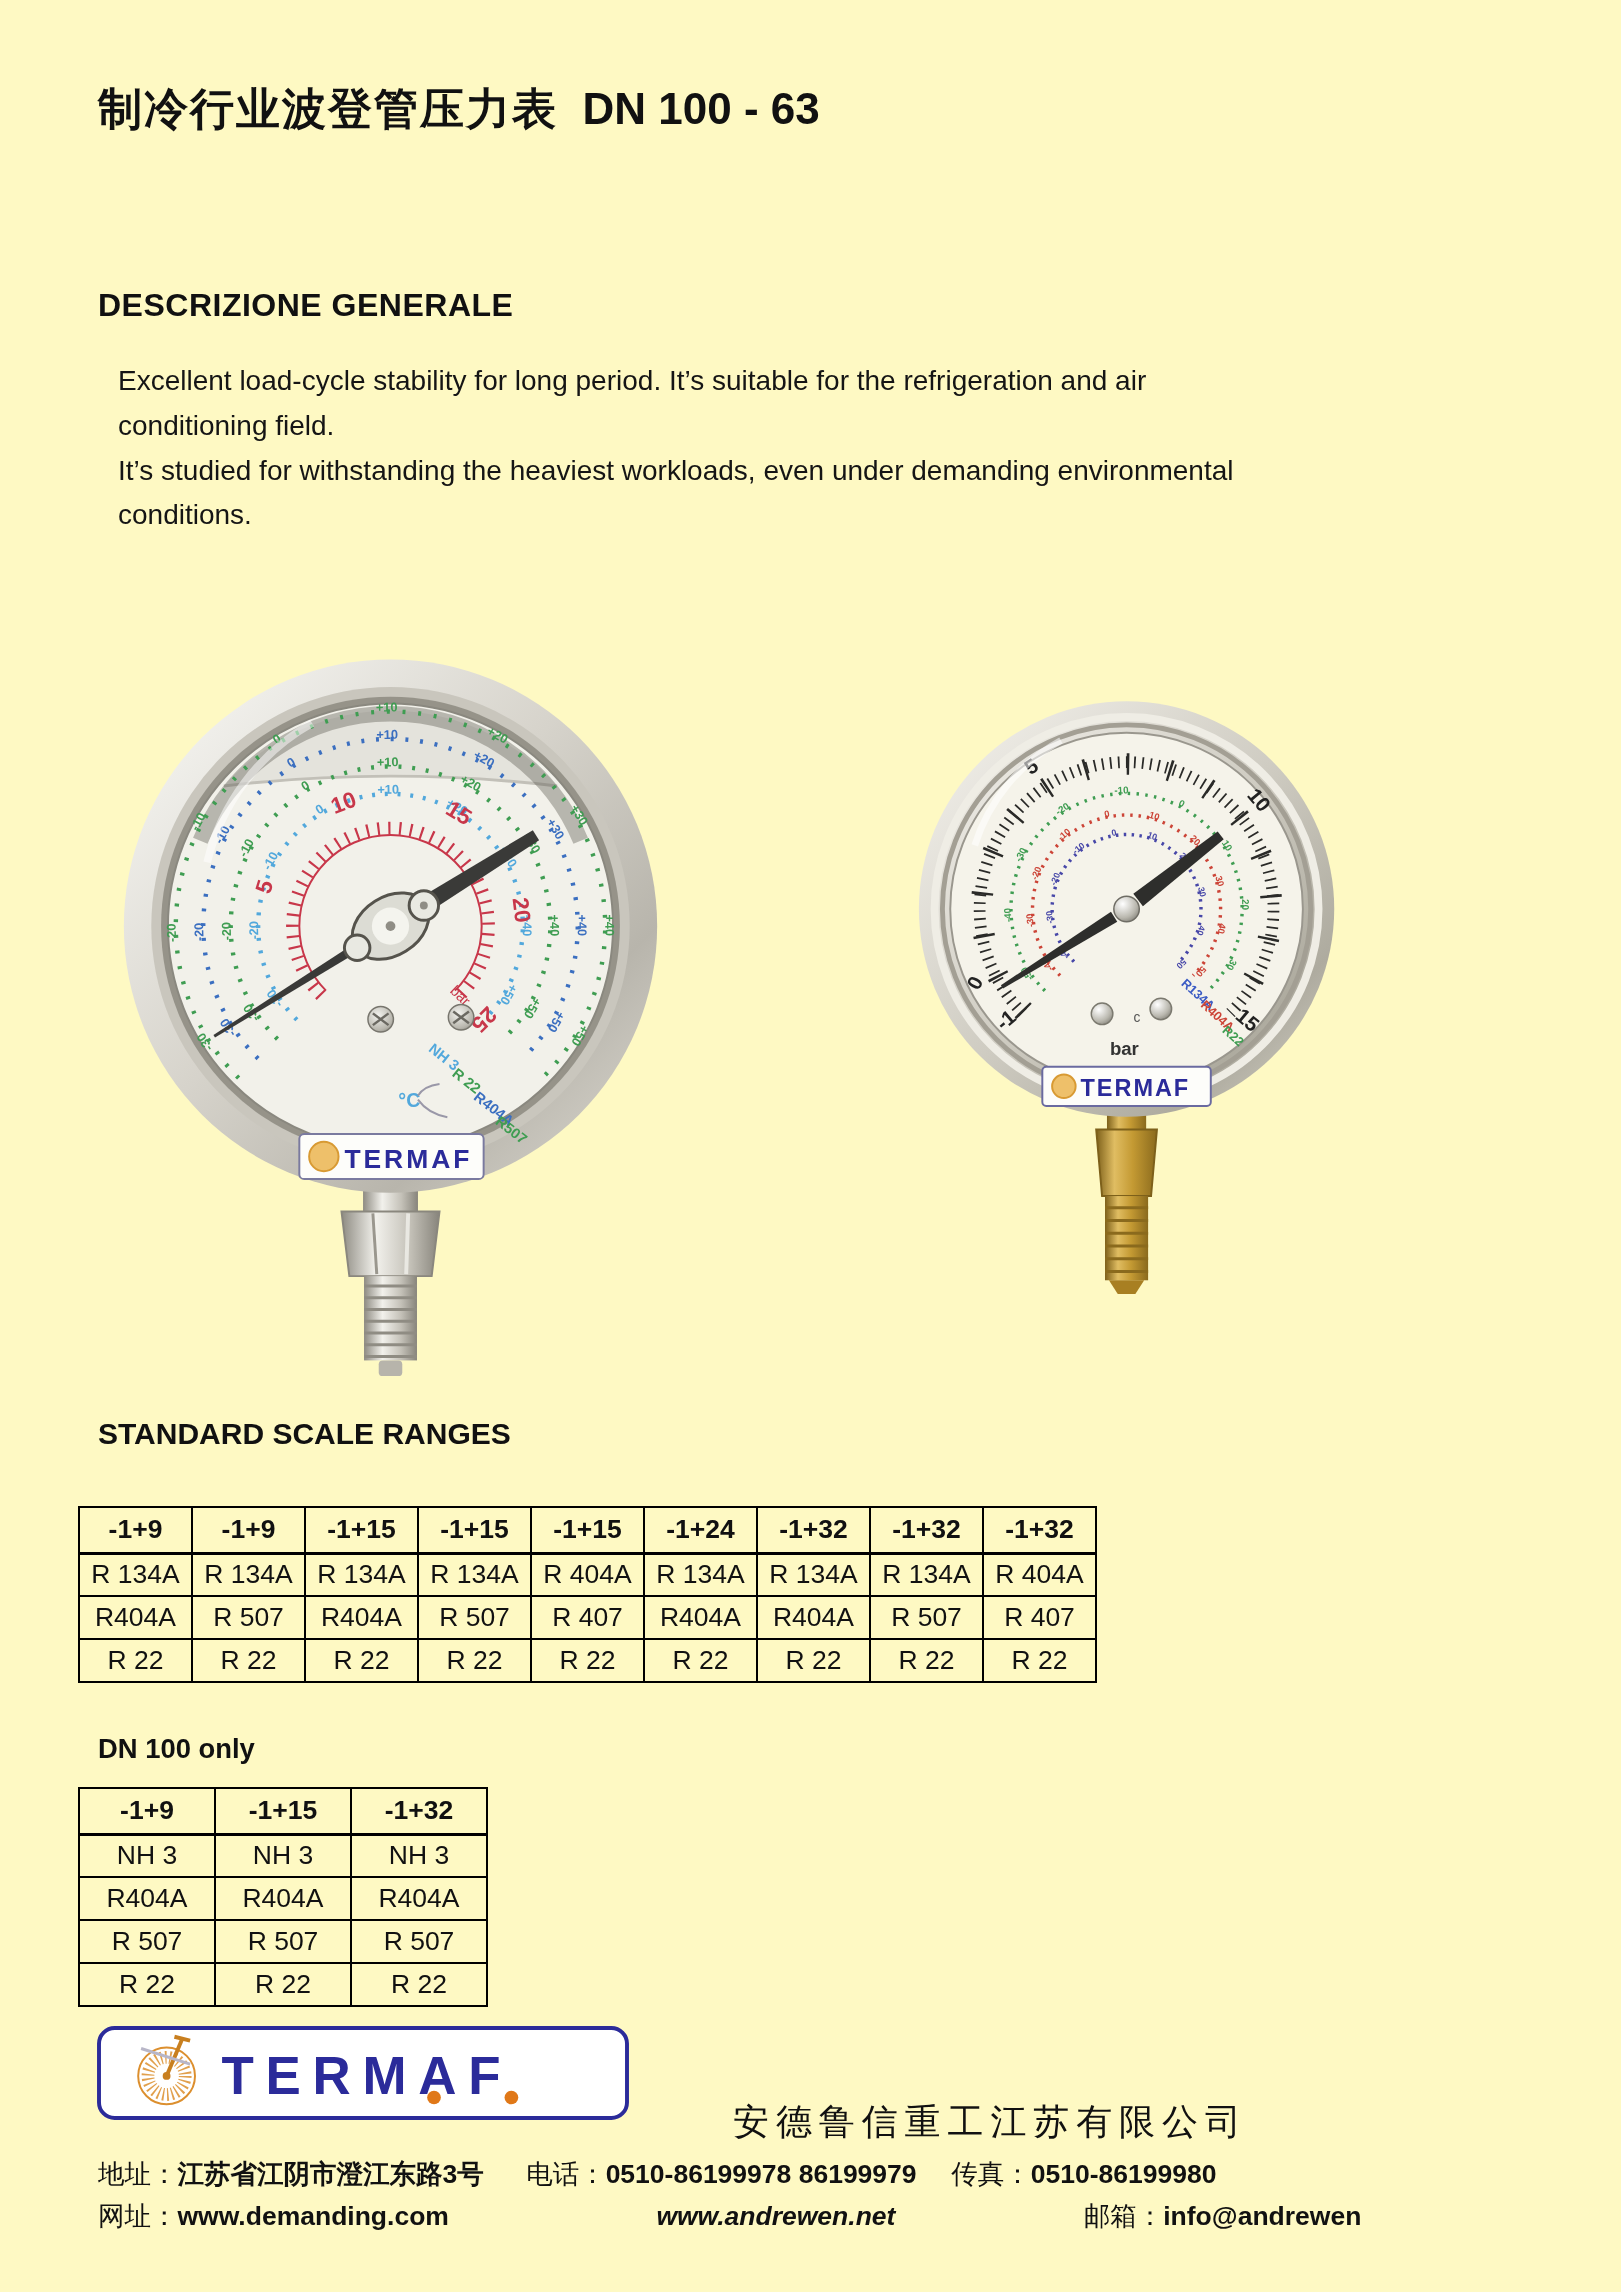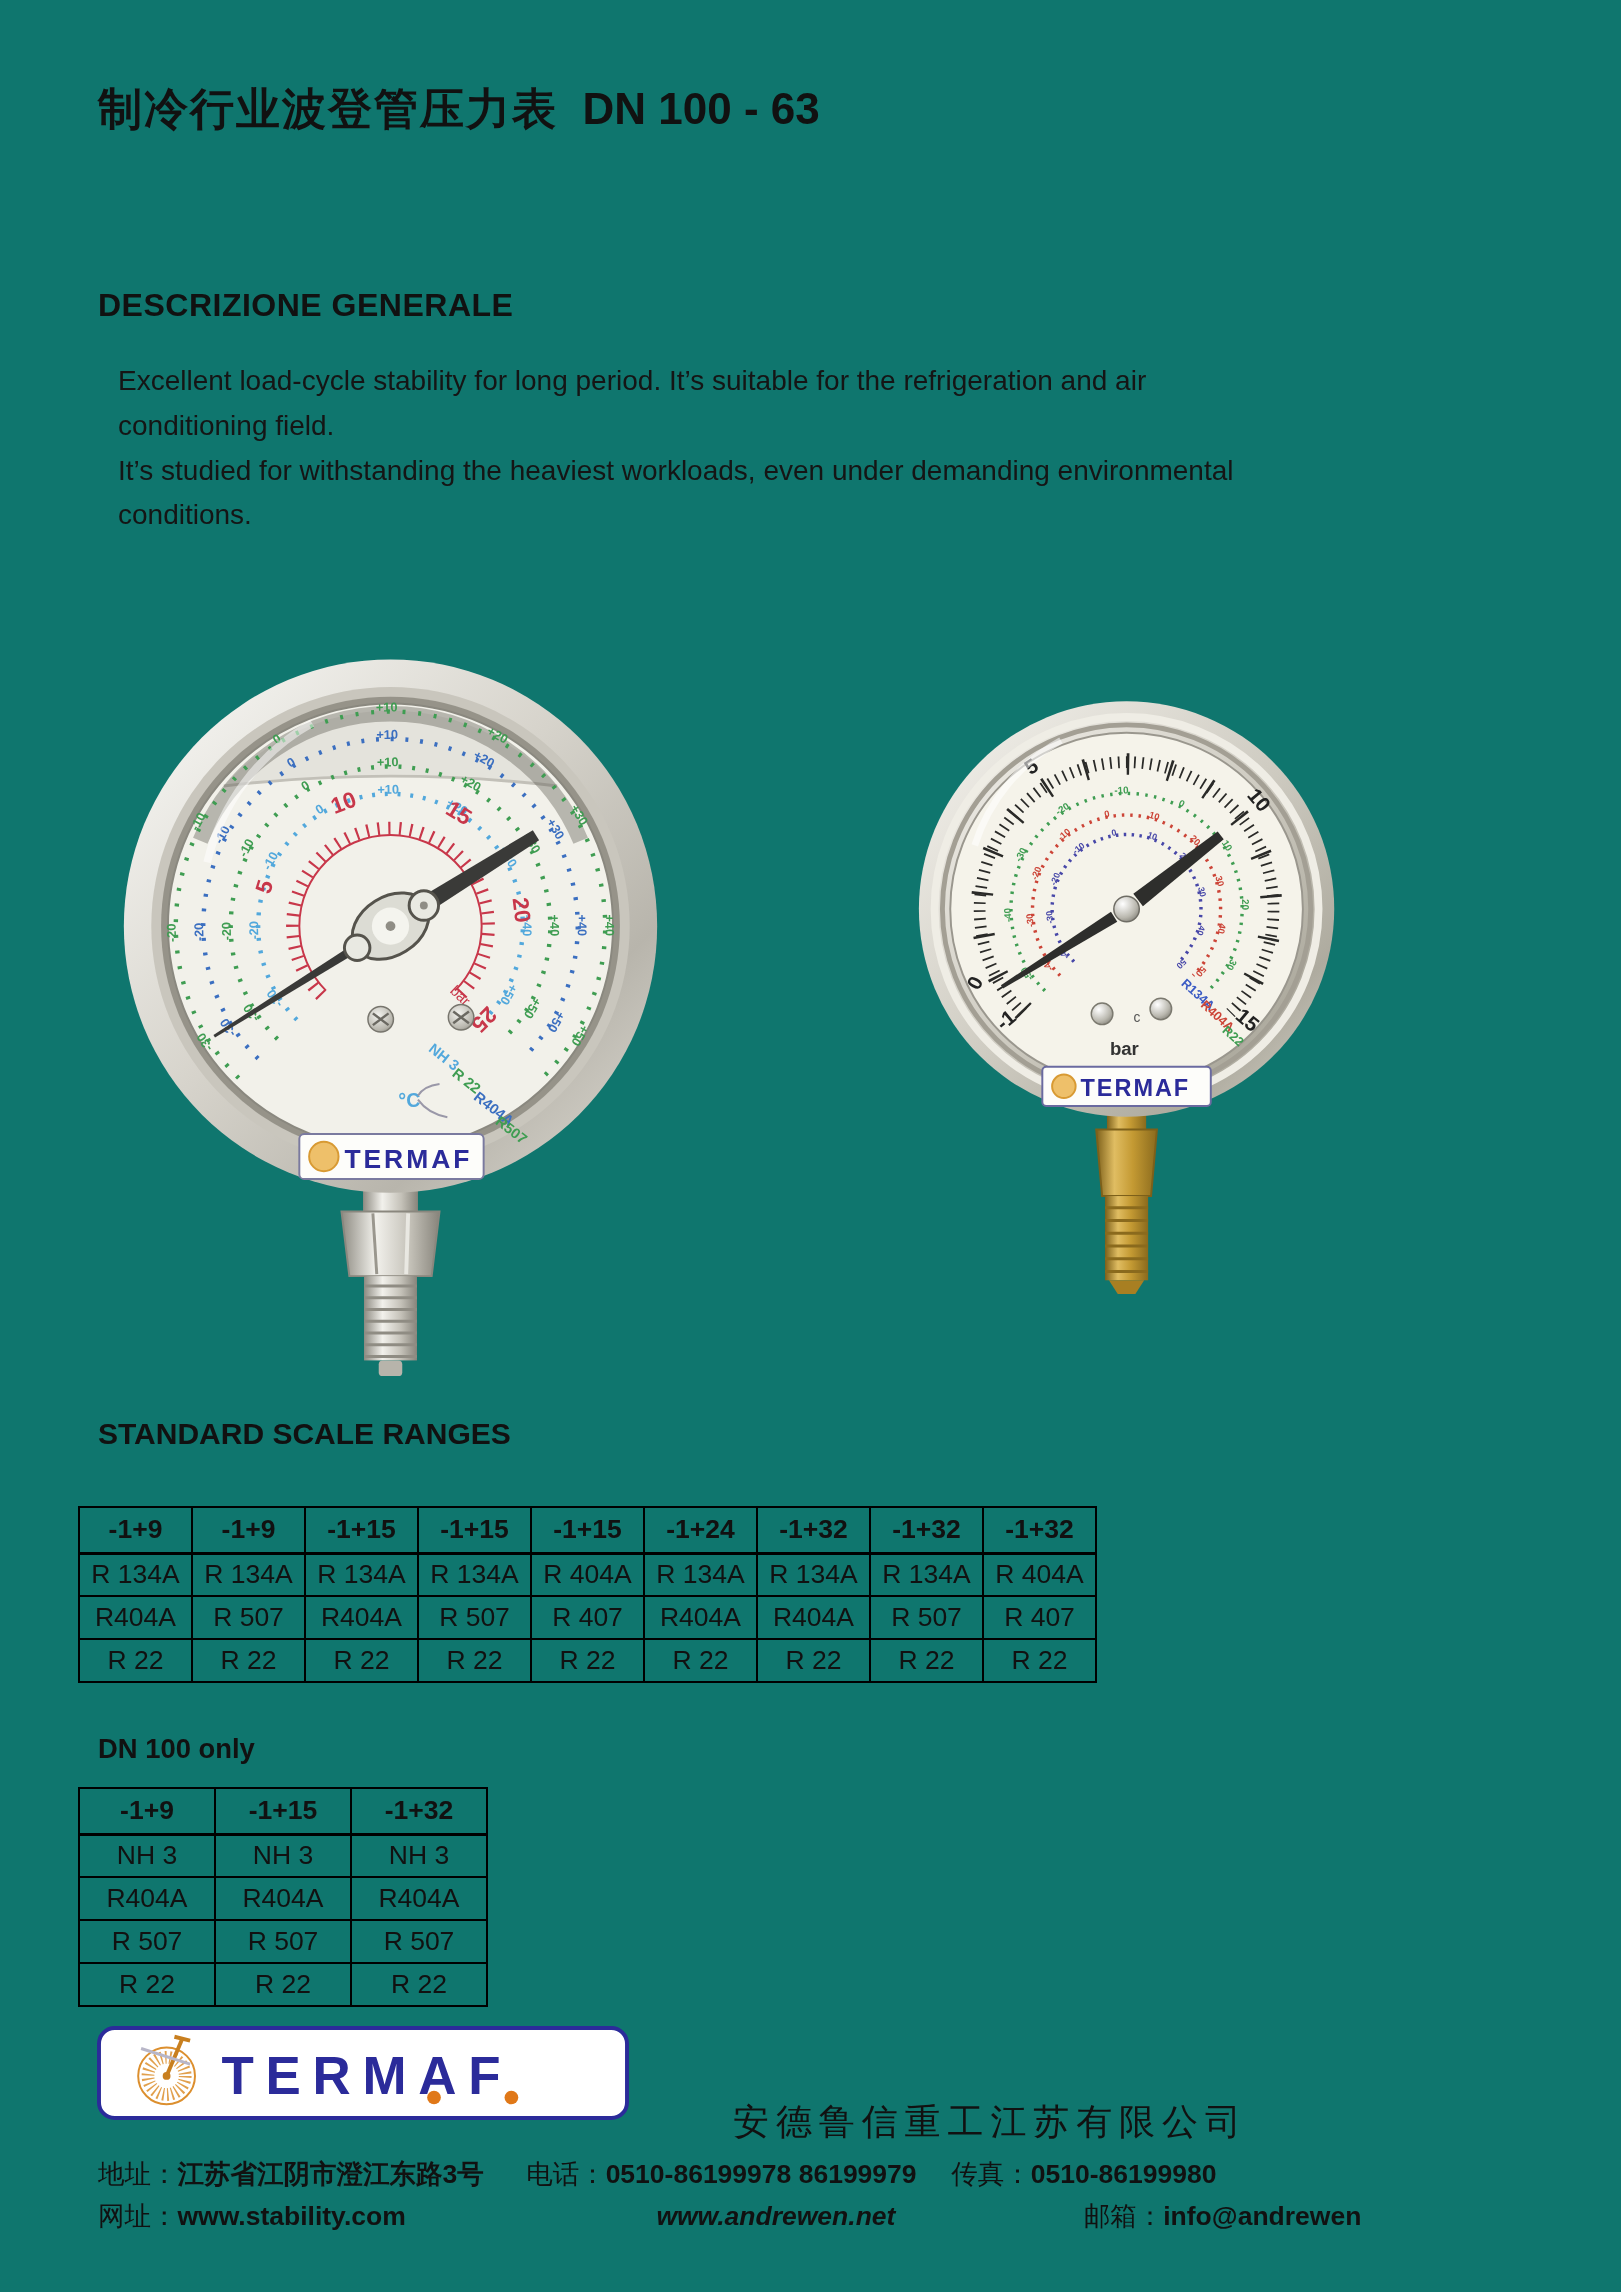--- a/index.html
+++ b/index.html
@@ -1,18 +1,18 @@
 <!DOCTYPE html>
 <html><head>
 <meta charset="utf-8">
 <style>
   * { margin:0; padding:0; box-sizing:border-box; }
   html,body { background:#ffffff; }
   body { font-family:"Liberation Sans", sans-serif; color:#111; }
-  .page { position:relative; width:1621px; height:2293px; background:#0f766e; overflow:hidden; }
+  .page { position:relative; width:1621px; height:2293px; background:#fef9c3; overflow:hidden; }
 
   .title { position:absolute; left:98px; top:80px; font-size:44px; white-space:nowrap; }
   .title .zh { font-family:"Liberation Serif", serif; font-weight:600; letter-spacing:2px; }
   .title .model { font-family:"Liberation Sans", sans-serif; font-weight:bold; }
 
   .h1 { position:absolute; left:98px; top:287px; font-size:32px; font-weight:bold; letter-spacing:0.5px; }
   .desc { position:absolute; left:98px; top:359px; width:1122px; font-size:28px; line-height:1.6; color:#151515;margin-left:20px; }
 
   .h2 { position:absolute; left:98px; top:1417px; font-size:30px; font-weight:bold; }
   .h3 { position:absolute; left:98px; top:1733px; font-size:27.4px; font-weight:bold; }
@@ -427,19 +427,19 @@
 
   <div class="company">安德鲁信重工江苏有限公司</div>
 
   <div class="fline fline1">
     <span class="lbl">地址：</span><span class="val">江苏省江阴市澄江东路3号</span><span class="gap1"></span>
     <span class="lbl">电话：</span><span class="val">0510-86199978  86199979</span><span class="gap2"></span>
     <span class="lbl">传真：</span><span class="val">0510-86199980</span>
   </div>
 
   <div class="fline fline2">
-    <span class="w1"><span class="lbl">网址：</span><span class="val">www.stability.com</span></span>
+    <span class="w1"><span class="lbl">网址：</span><span class="val">www.demanding.com</span></span>
     <span class="w2"><span class="val">www.andrewen.net</span></span>
     <span><span class="lbl">邮箱：</span><span class="val">info@andrewen</span></span>
   </div>
 
 </div>
 
 
 </body></html>

